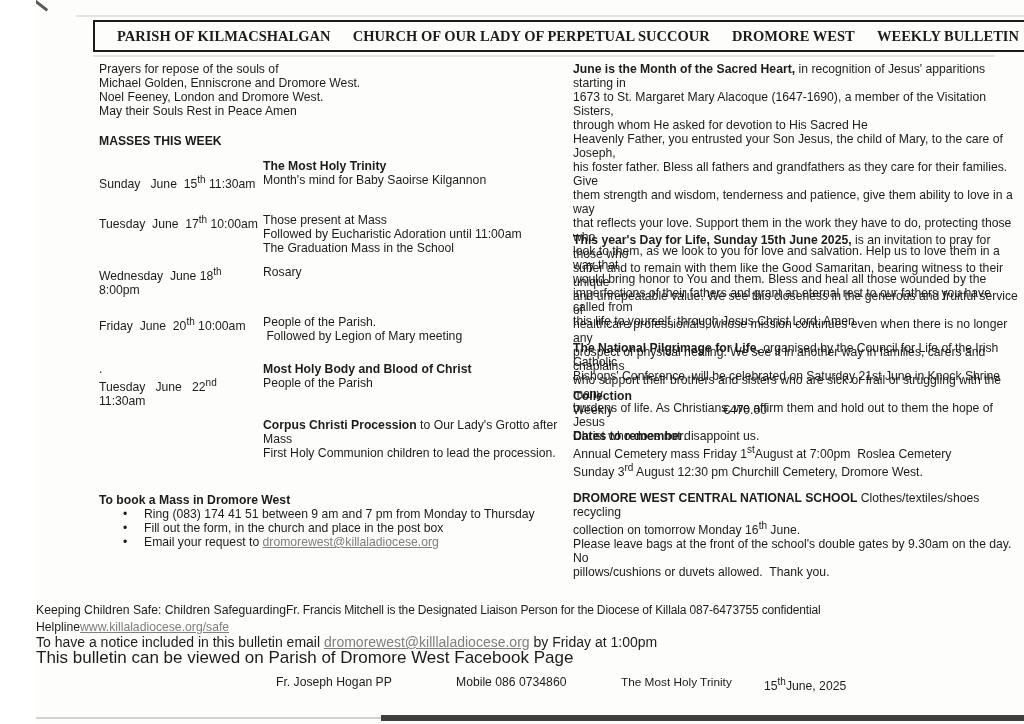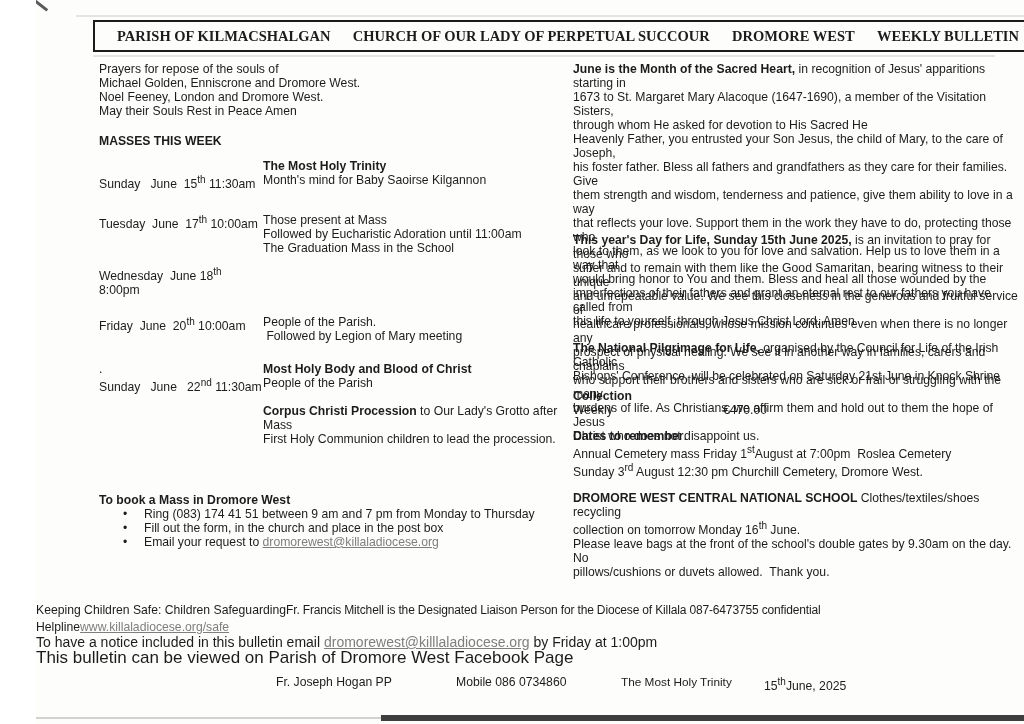--- a/index.html
+++ b/index.html
@@ -66,35 +66,36 @@
     <div><span data-bind="left_col.m2.day">Tuesday  June  17</span><span class="sup" data-bind="left_col.m2.ord">th</span><span data-bind="left_col.m2.time"> 10:00am</span></div>
     <div>
       <div data-bind="left_col.m2.d1">Those present at Mass</div>
       <div data-bind="left_col.m2.d2">Followed by Eucharistic Adoration until 11:00am</div>
       <div data-bind="left_col.m2.d3">The Graduation Mass in the School</div>
     </div>
   </div>
 
   <div class="abs cols" style="left:63px;top:265px;">
     <div><span data-bind="left_col.m3.day">Wednesday  June 18</span><span class="sup" data-bind="left_col.m3.ord">th</span><span data-bind="left_col.m3.time"> 8:00pm</span></div>
+    <div data-bind="left_col.m3.d1">Rosary</div>
   </div>
 
   <div class="abs cols" style="left:63px;top:315px;">
     <div><span data-bind="left_col.m4.day">Friday  June  20</span><span class="sup" data-bind="left_col.m4.ord">th</span><span data-bind="left_col.m4.time"> 10:00am</span></div>
     <div>
       <div data-bind="left_col.m4.d1">People of the Parish.</div>
       <div data-bind="left_col.m4.d2"> Followed by Legion of Mary meeting</div>
     </div>
   </div>
 
   <div class="abs" style="left:63px;top:362px;width:460px;">
     <div class="cols">
       <div data-bind="left_col.m5.dot">.</div>
       <div class="b" data-bind="left_col.m5.feast">Most Holy Body and Blood of Christ</div>
-      <div><span data-bind="left_col.m5.day">Sunday   June   22</span><span class="sup" data-bind="left_col.m5.ord">nd</span><span data-bind="left_col.m5.time"> 11:30am</span></div>
+      <div><span data-bind="left_col.m5.day">Tuesday   June   22</span><span class="sup" data-bind="left_col.m5.ord">nd</span><span data-bind="left_col.m5.time"> 11:30am</span></div>
       <div data-bind="left_col.m5.d1">People of the Parish</div>
     </div>
     <div style="margin-left:164px;margin-top:10px;width:296px;">
       <div><span class="b" data-bind="left_col.m5.corpus_bold">Corpus Christi Procession</span><span data-bind="left_col.m5.corpus_rest"> to Our Lady's Grotto after</span></div>
       <div data-bind="left_col.m5.corpus_l2">Mass</div>
       <div data-bind="left_col.m5.corpus_l3">First Holy Communion children to lead the procession.</div>
     </div>
   </div>
 
   <div class="abs" style="left:63px;top:493px;width:470px;">

